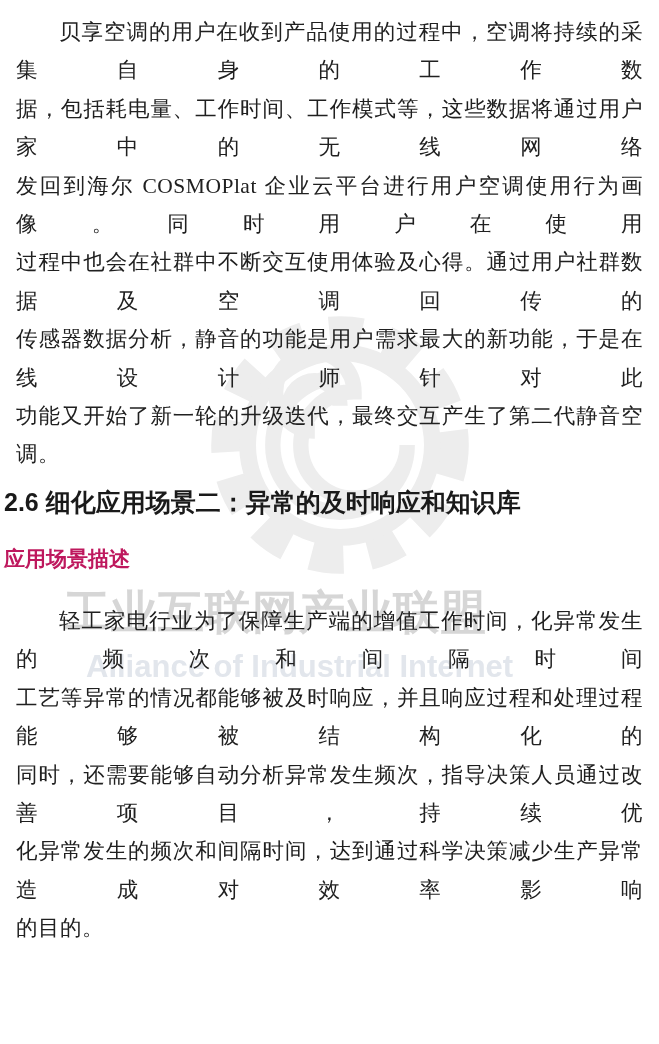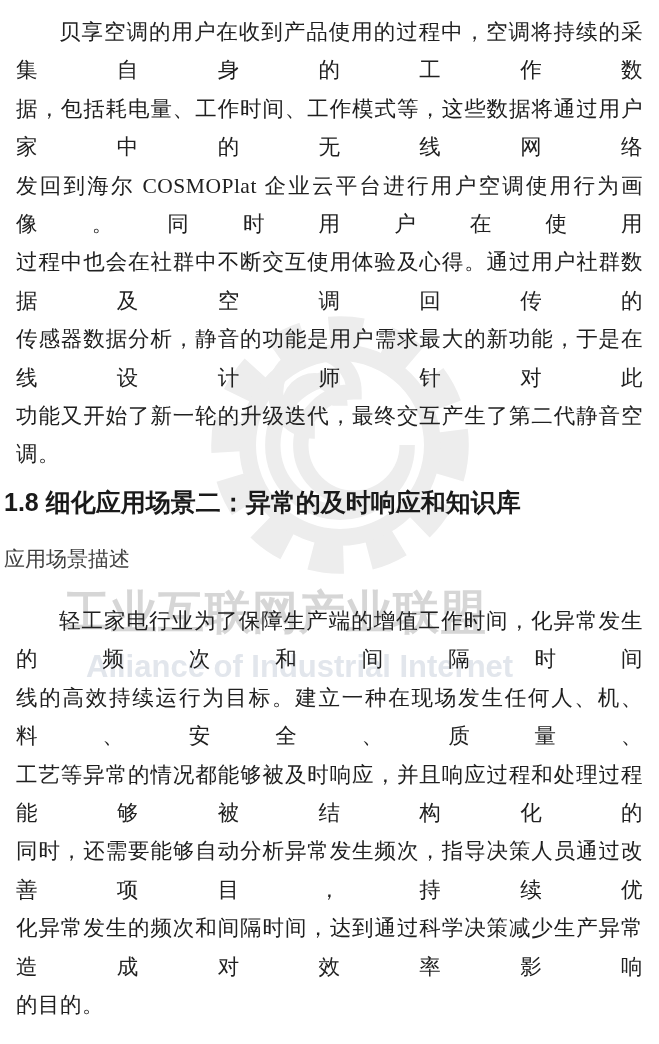--- a/index.html
+++ b/index.html
@@ -30,24 +30,24 @@
     margin:8px 0 0 0;
     font-family:"Liberation Sans","DejaVu Sans",sans-serif;
     font-weight:bold;
     font-size:25px;
     line-height:32px;
     color:#1a1a1a;
   }
   .h2{
     margin:28px 0 30px 0;
     font-family:"Liberation Sans","DejaVu Sans",sans-serif;
-    font-weight:normal;
+    font-weight:bold;
     font-size:21px;
     line-height:26px;
-    color:#404040;
+    color:#be185d;
   }
   
   .wm{position:absolute;z-index:1;pointer-events:none;}
   .wm-logo{left:200px;top:305px;width:280px;height:280px;}
   .wm-cn{
     left:64px;top:580px;width:530px;
     font-family:"Liberation Sans","DejaVu Sans",sans-serif;
     font-weight:bold;
     font-size:46px;line-height:64px;
     letter-spacing:1px;
@@ -82,27 +82,26 @@
 
     <div class="para">
       <div class="line indent">贝享空调的用户在收到产品使用的过程中，空调将持续的采集自身的工作数</div>
       <div class="line">据，包括耗电量、工作时间、工作模式等，这些数据将通过用户家中的无线网络</div>
       <div class="line">发回到海尔 COSMOPlat 企业云平台进行用户空调使用行为画像。同时用户在使用</div>
       <div class="line">过程中也会在社群中不断交互使用体验及心得。通过用户社群数据及空调回传的</div>
       <div class="line">传感器数据分析，静音的功能是用户需求最大的新功能，于是在线设计师针对此</div>
       <div class="line end">功能又开始了新一轮的升级迭代，最终交互产生了第二代静音空调。</div>
     </div>
 
-    <div class="h1">1.8 细化应用场景二：异常的及时响应和知识库</div>
+    <div class="h1">2.6 细化应用场景二：异常的及时响应和知识库</div>
 
     <div class="h2">应用场景描述</div>
 
     <div class="para">
       <div class="line indent">轻工家电行业为了保障生产端的增值工作时间，化异常发生的频次和间隔时间</div>
-      <div class="line">线的高效持续运行为目标。建立一种在现场发生任何人、机、料、安全、质量、</div>
       <div class="line">工艺等异常的情况都能够被及时响应，并且响应过程和处理过程能够被结构化的</div>
       <div class="line">同时，还需要能够自动分析异常发生频次，指导决策人员通过改善项目，持续优</div>
       <div class="line">化异常发生的频次和间隔时间，达到通过科学决策减少生产异常造成对效率影响</div>
       <div class="line end">的目的。</div>
     </div>
 
   </div>
 </div>
 
 </body></html>

